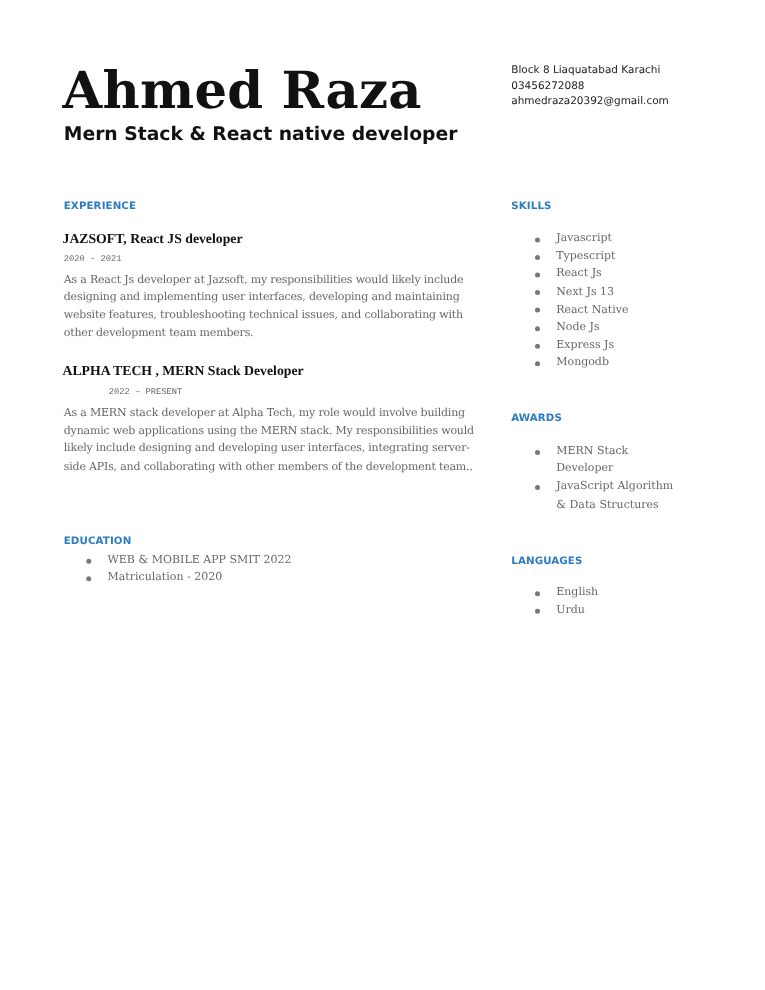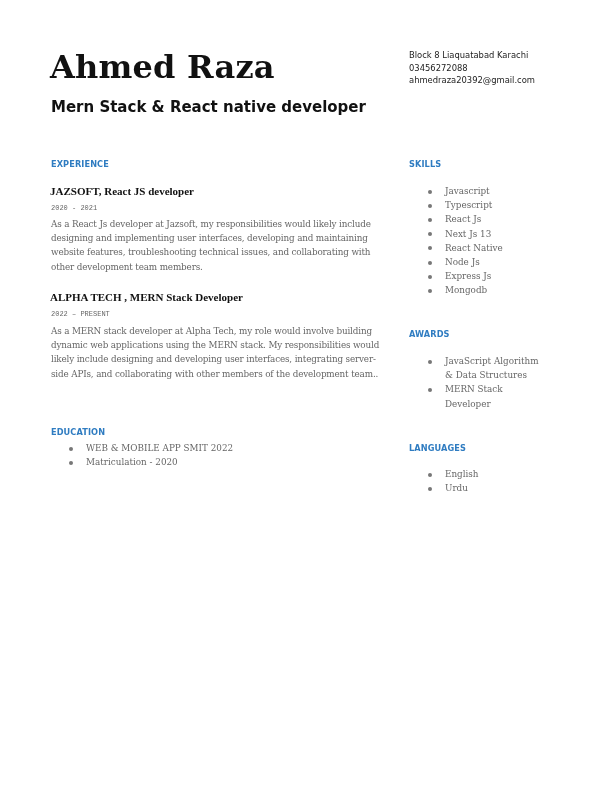--- a/index.html
+++ b/index.html
@@ -1,20 +1,20 @@
 <!DOCTYPE html>
 <html><head>
 <meta charset="utf-8">
 <style>
   html, body { margin: 0; padding: 0; background: #ffffff; }
   body { width: 612px; height: 792px; position: relative; overflow: hidden; }
   .name {
     position: absolute; left: 50px; top: 48px;
     font-family: "DejaVu Serif", serif; font-weight: bold;
-    font-size: 32px; color: #111; letter-spacing: 0.2px; margin: 0;
+    font-size: 41px; color: #111; letter-spacing: 0.2px; margin: 0;
   }
   .subtitle {
     position: absolute; left: 51px; top: 98px;
     font-family: "DejaVu Sans", sans-serif; font-weight: bold;
     font-size: 15px; color: #111; margin: 0;
   }
   .contact {
     position: absolute; left: 409px; top: 49px;
     font-family: "DejaVu Sans", sans-serif; font-size: 8.4px; color: #222;
     line-height: 12.5px;
@@ -67,21 +67,21 @@
 <h2 class="section-title" style="left:51px; top:159px;">EXPERIENCE</h2>
 
 <div>
   <h3 class="job-title" style="top:185px;">JAZSOFT, React JS developer</h3>
   <p class="job-date" style="top:204px;">2020 - 2021</p>
   <p class="job-desc" style="top:217px;">As a React Js developer at Jazsoft, my responsibilities would likely include designing and implementing user interfaces, developing and maintaining website features, troubleshooting technical issues, and collaborating with other development team members.</p>
 </div>
 
 <div>
   <h3 class="job-title" style="top:291px;">ALPHA TECH , MERN Stack Developer</h3>
-  <p class="job-date" style="top:310px;">2022 – PRESENT</p>
+  <p class="job-date" style="top:310px;margin-left:36px;">2022 – PRESENT</p>
   <p class="job-desc" style="top:324px;">As a MERN stack developer at Alpha Tech, my role would involve building dynamic web applications using the MERN stack. My responsibilities would likely include designing and developing user interfaces, integrating server-side APIs, and collaborating with other members of the development team..</p>
 </div>
 
 <h2 class="section-title" style="left:51px; top:427px;">EDUCATION</h2>
 <ul class="list edu" style="left:50px; top:441px;">
   <li><span>WEB &amp; MOBILE APP SMIT 2022</span></li>
   <li><span>Matriculation - 2020</span></li>
 </ul>
 
 <h2 class="section-title" style="left:409px; top:159px;">SKILLS</h2>
@@ -91,21 +91,21 @@
   <li>React Js</li>
   <li>Next Js 13</li>
   <li>React Native</li>
   <li>Node Js</li>
   <li>Express Js</li>
   <li>Mongodb</li>
 </ul>
 
 <h2 class="section-title" style="left:409px; top:329px;">AWARDS</h2>
 <ul class="list" style="left:409px; top:354px; width:138px;">
+  <li style="padding-right:40px;">MERN Stack Developer</li>
   <li>JavaScript Algorithm &amp; Data Structures</li>
-  <li style="padding-right:40px;">MERN Stack Developer</li>
 </ul>
 
 <h2 class="section-title" style="left:409px; top:443px;">LANGUAGES</h2>
 <ul class="list" style="left:409px; top:467px; width:140px;">
   <li>English</li>
   <li>Urdu</li>
 </ul>
 
 </body></html>

